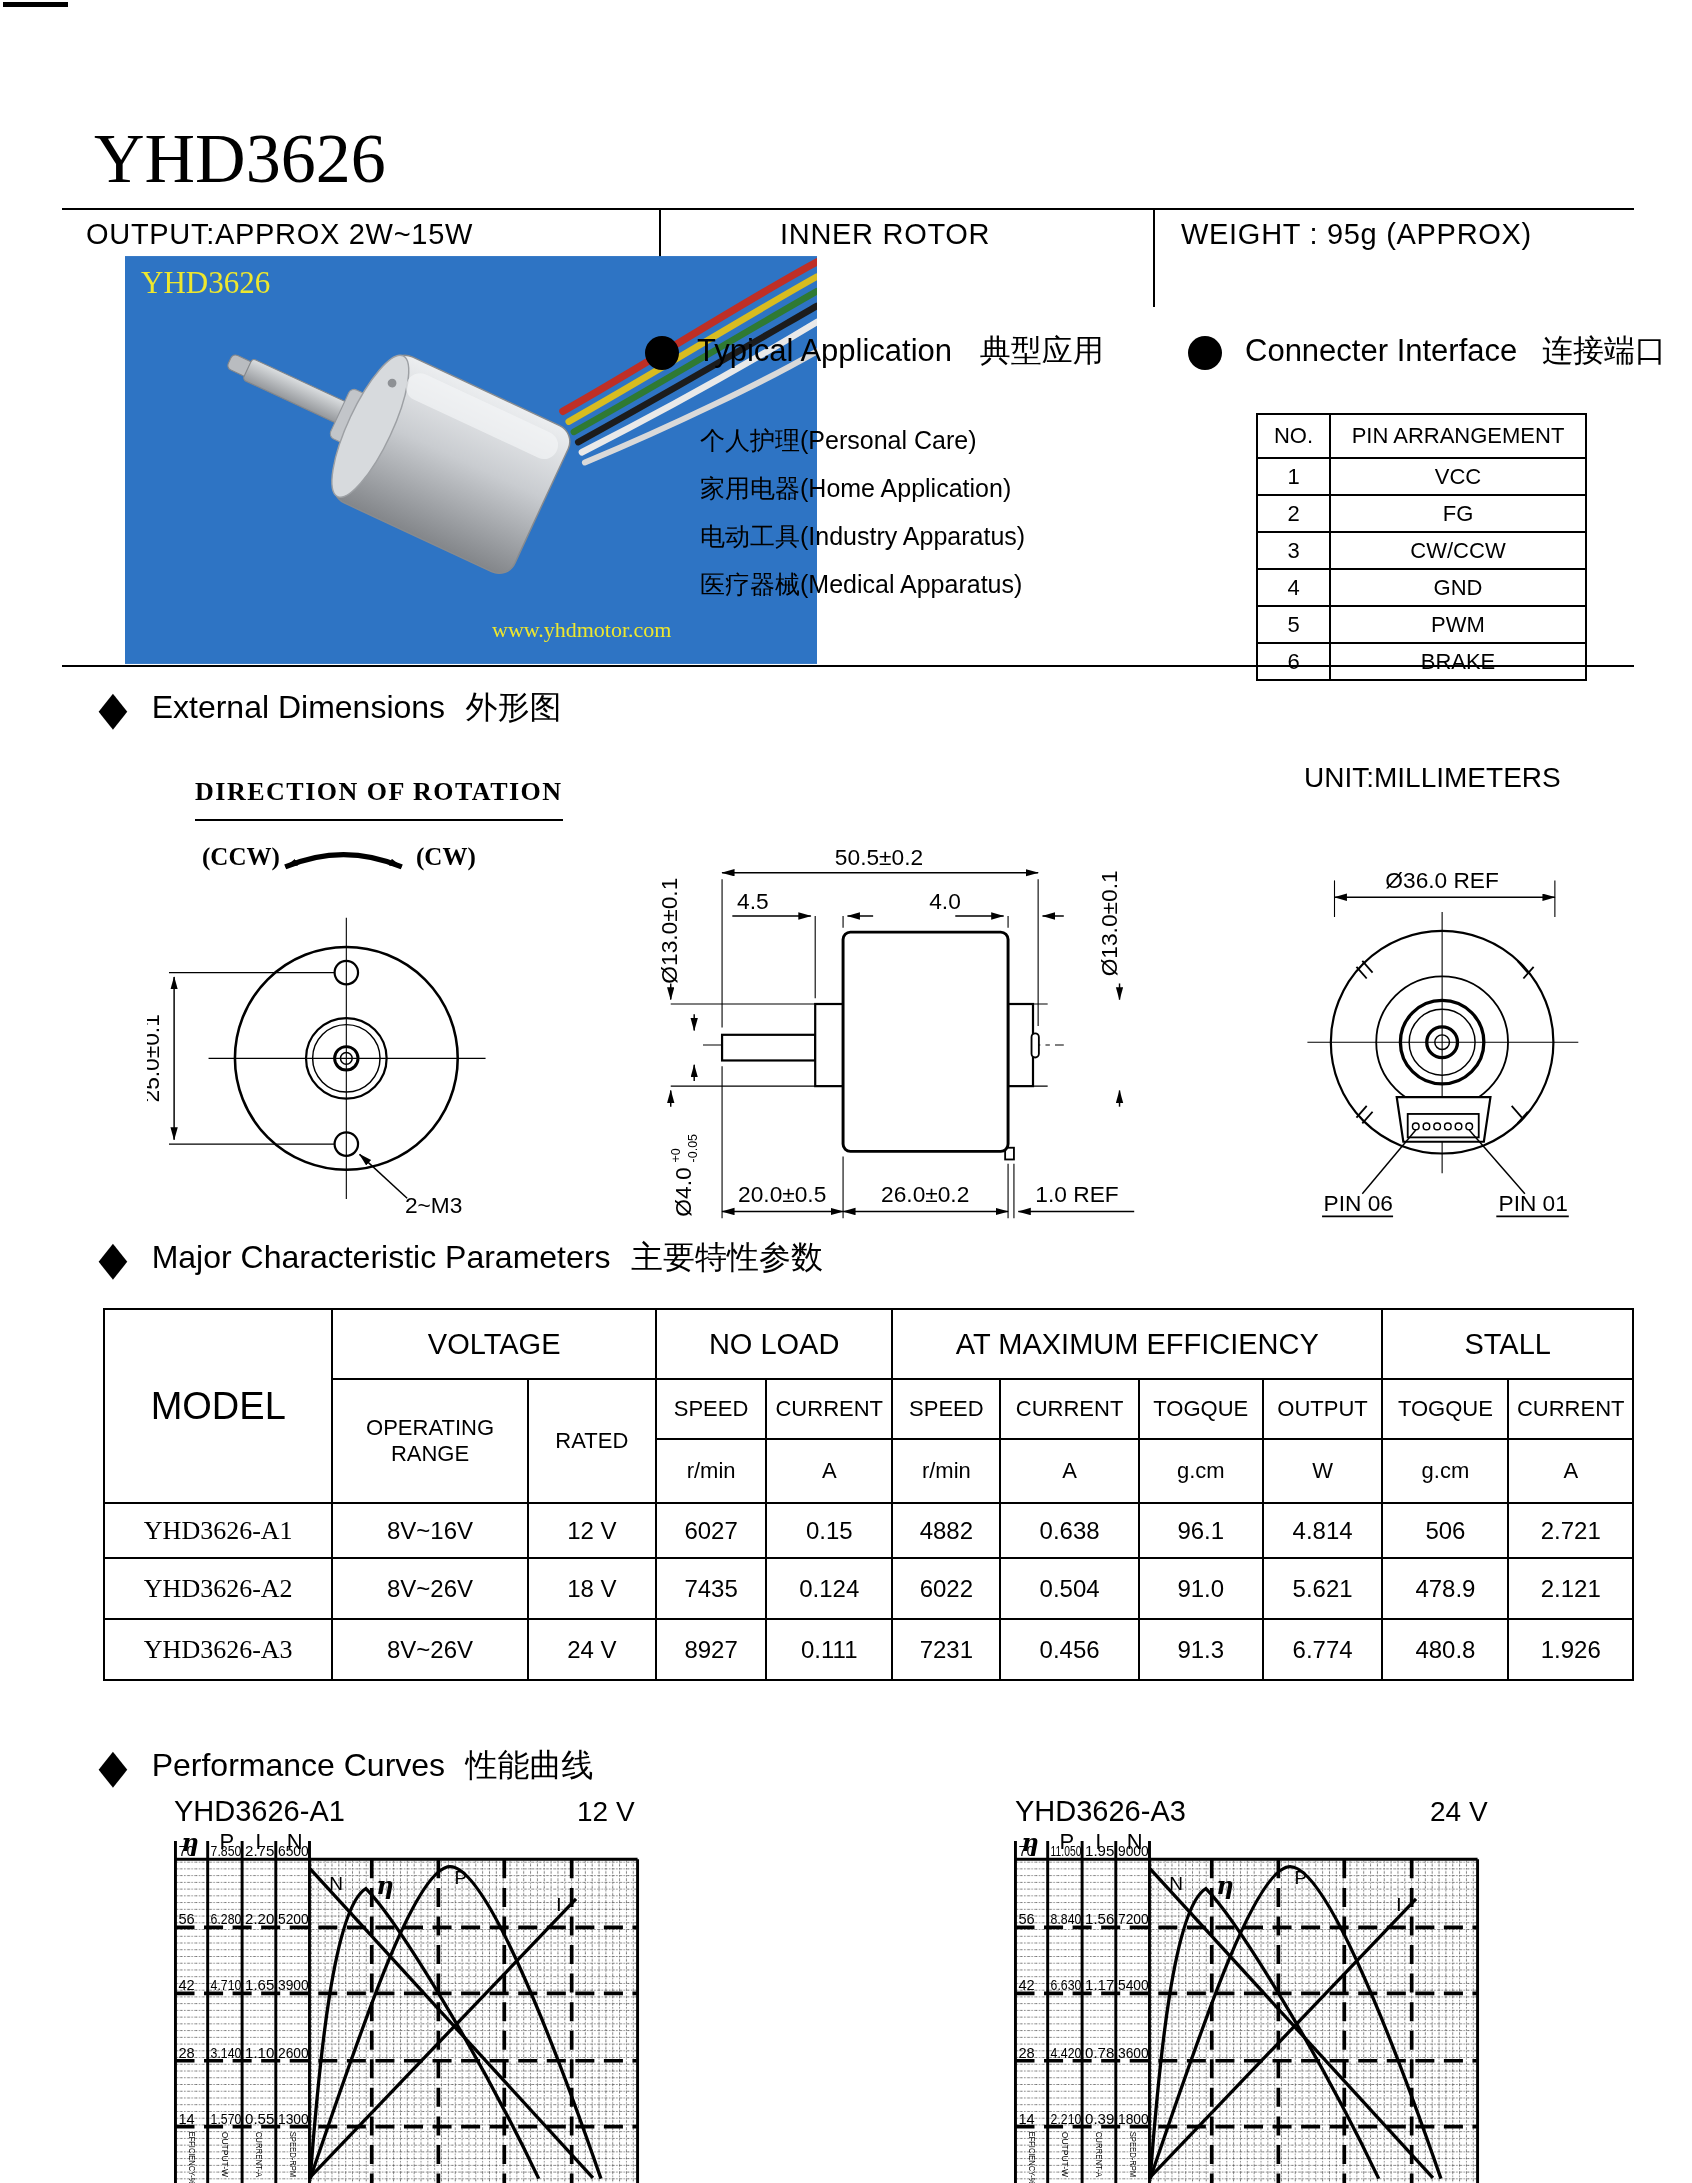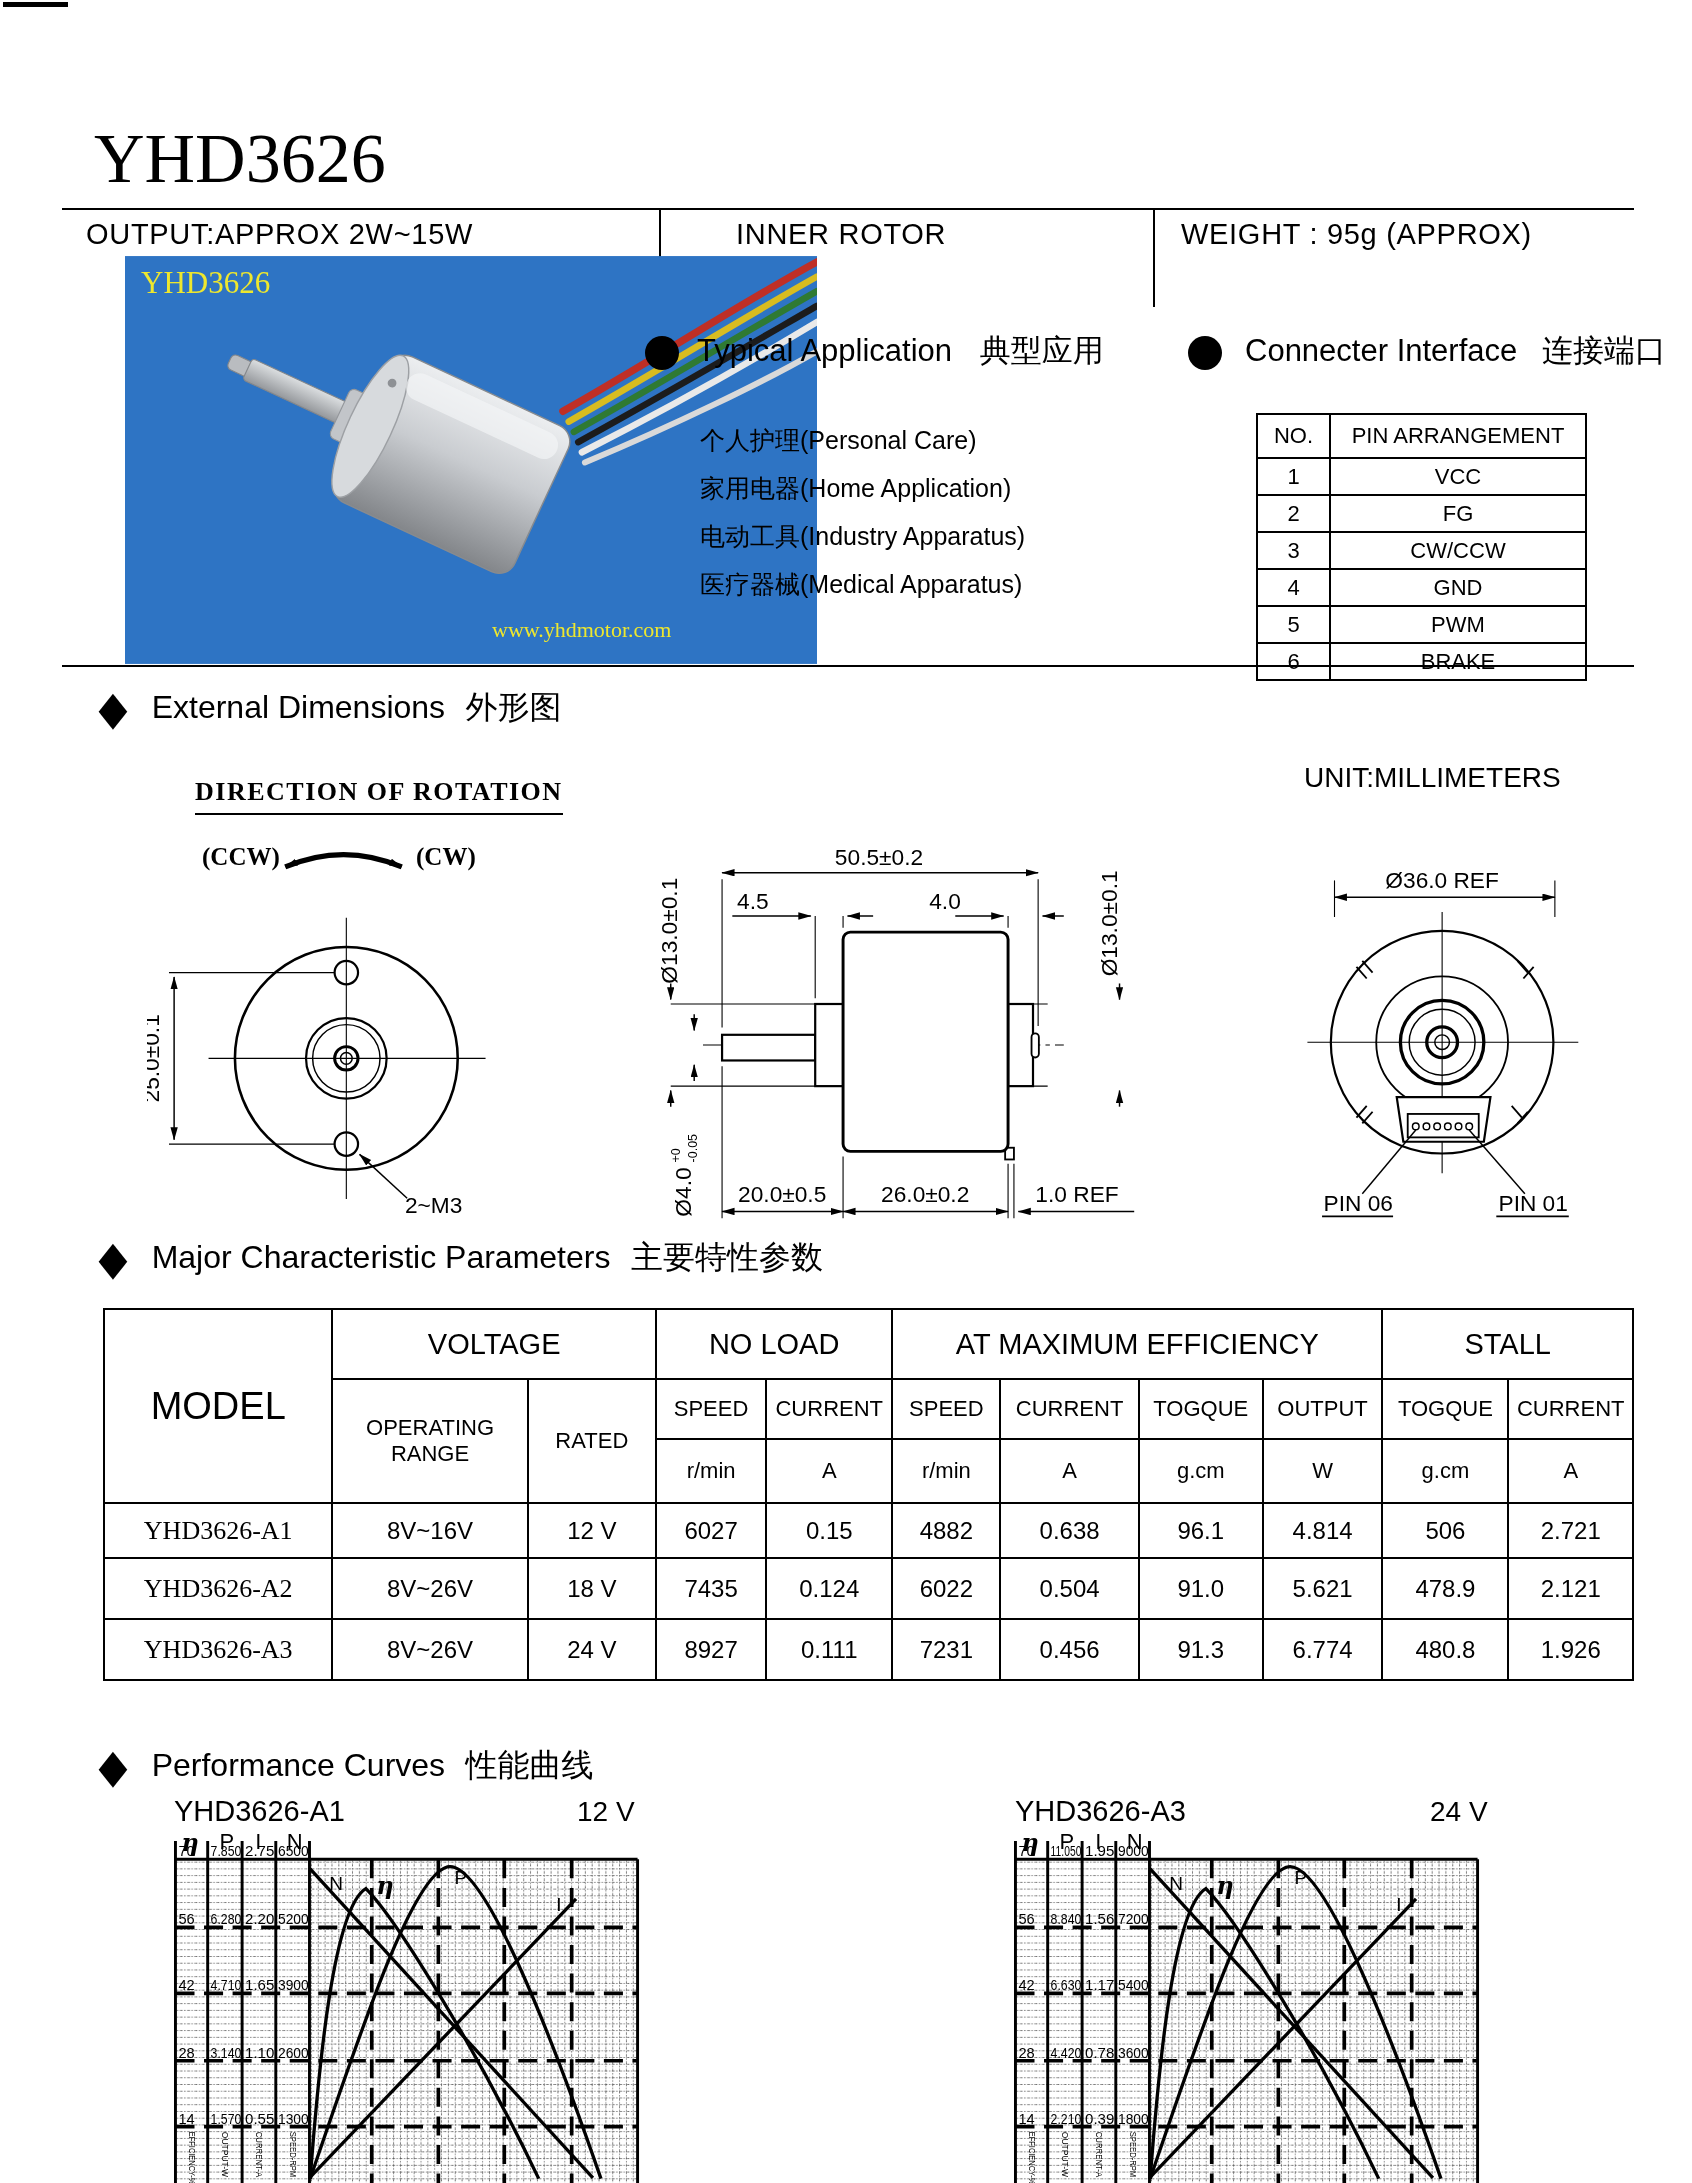--- a/index.html
+++ b/index.html
@@ -35,21 +35,21 @@
   svg .dimt{font-size:31px;}
   svg .cs{font-size:20px;}
   svg .cl{font-size:26px;}
   svg .eta{font-family:"DejaVu Serif",serif;font-style:italic;font-weight:bold;font-size:33px;}
   svg .yl{font-size:13px;}
   .photo-badge{position:absolute;left:141px;top:265px;font-family:"Liberation Serif",serif;
                font-size:31px;color:#eee72e;}
   .photo-web{position:absolute;left:492px;top:617px;font-family:"Liberation Serif",serif;
              font-size:22px;color:#eee72e;}
   .dir{position:absolute;left:195px;top:777px;font-family:"Liberation Serif",serif;font-weight:bold;
-       font-size:26px;letter-spacing:1.5px;border-bottom:2.9px solid #000;padding-bottom:6px;white-space:nowrap;}
+       font-size:26px;letter-spacing:1.5px;border-bottom:2.9px solid #000;padding-bottom:12px;white-space:nowrap;}
   .rot{position:absolute;font-family:"Liberation Serif",serif;font-weight:bold;font-size:25px;white-space:nowrap;}
 </style>
 </head>
 <body>
 
 <div id="page">
 
   <svg class="abs" width="0" height="0">
     <defs>
       <marker id="mA" markerUnits="userSpaceOnUse" markerWidth="18" markerHeight="12" refX="17" refY="5" orient="auto-start-reverse">
@@ -72,21 +72,21 @@
       </linearGradient>
     </defs>
   </svg>
 
   <div class="abs" style="left:2.9px;top:2.2px;width:65px;height:4.4px;background:#000;"></div>
 
   <div class="abs" style="left:94px;top:119px;font-family:'Liberation Serif',serif;font-size:70px;">YHD3626</div>
   <div class="hr" style="left:62px;top:208px;width:1572px;"></div>
 
   <div class="hdrtxt" style="left:86px;top:218px;">OUTPUT:APPROX 2W~15W</div>
-  <div class="hdrtxt" style="left:736px;top:218px;">INNER  ROTOR</div>
+  <div class="hdrtxt" style="left:780px;top:218px;">INNER  ROTOR</div>
   <div class="hdrtxt" style="left:1181px;top:218px;">WEIGHT : 95g  (APPROX)</div>
   <div class="vline" style="left:659px;top:210px;height:97px;"></div>
   <div class="vline" style="left:1153px;top:210px;height:97px;"></div>
 
   <svg class="abs" style="left:125px;top:256px;" width="692" height="408" viewBox="0 0 945 557">
     <rect x="0" y="0" width="945" height="557" fill="#2e74c4"></rect>
     <g transform="translate(480,300) rotate(25)">
       <rect x="-372" y="-11" width="38" height="22" rx="7" fill="#b9bcc0" stroke="#84878b" stroke-width="1.5"></rect>
       <rect x="-345" y="-16" width="152" height="32" rx="5" fill="url(#shaftG)" stroke="#84878b" stroke-width="1.5"></rect>
       <rect x="-206" y="-37" width="38" height="74" rx="8" fill="#c2c5c9" stroke="#94979b" stroke-width="1.5"></rect>

